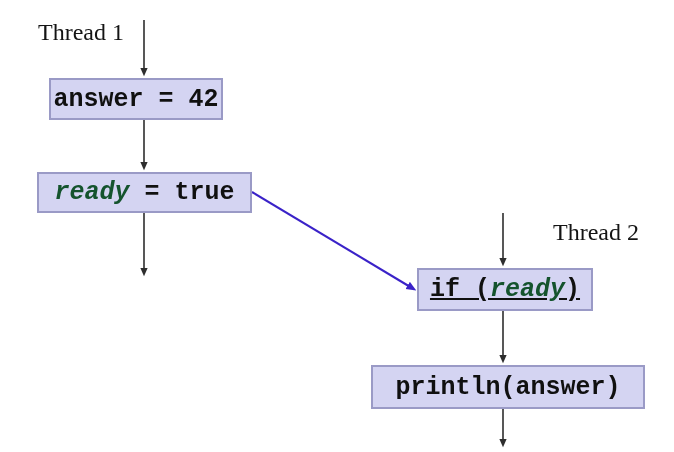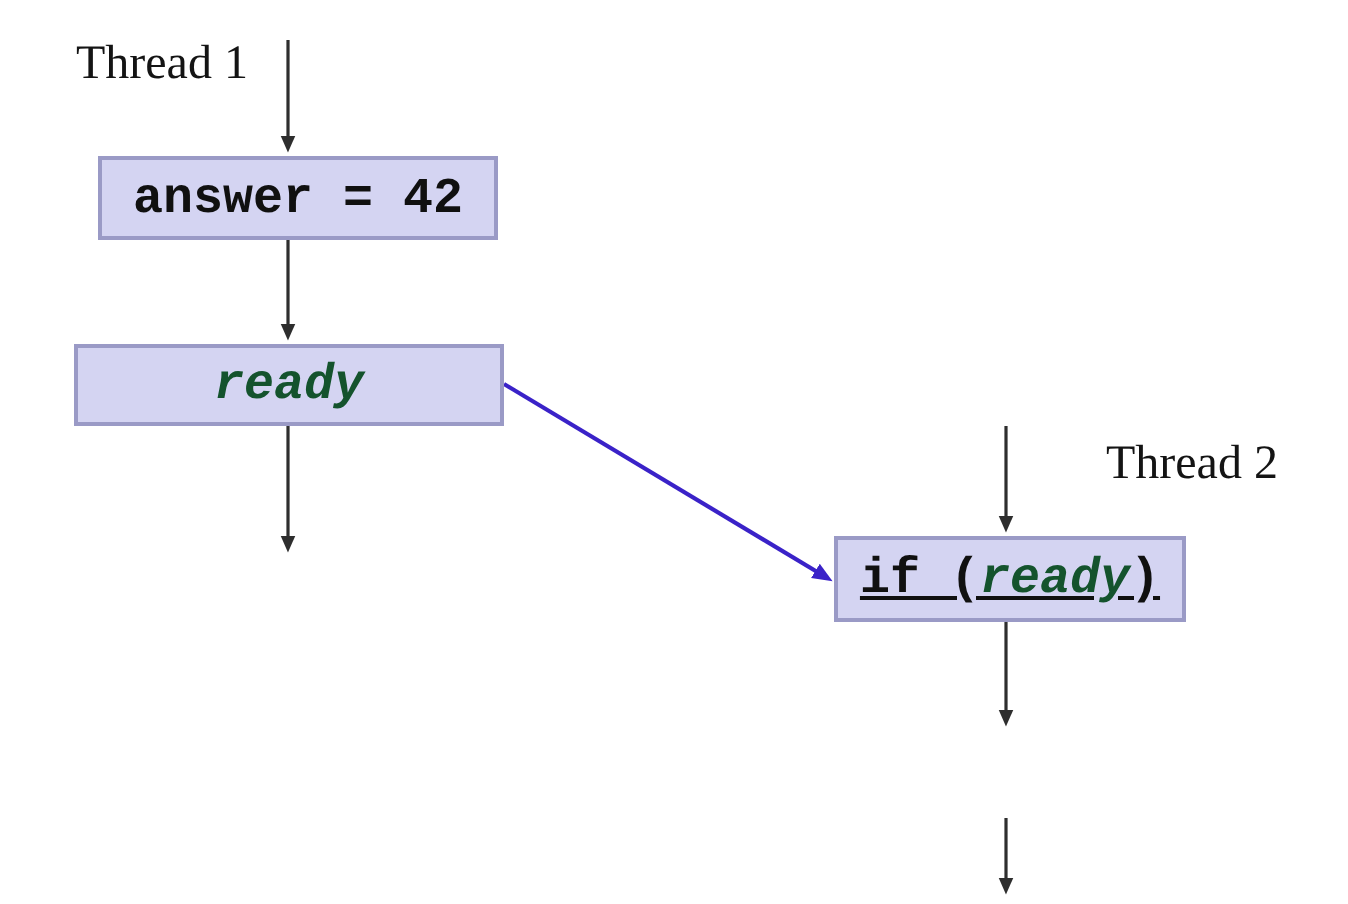--- a/index.html
+++ b/index.html
@@ -57,21 +57,21 @@
     position: absolute;
     font-family: "Liberation Serif", "DejaVu Serif", serif;
     font-size: 24px;
     color: #141414;
     white-space: nowrap;
     line-height: 1;
     margin-left: 16px;
   }
 
   
-  #node-assign  { left: 49px;  top: 78px;  width: 200px; height: 42px; font-size: 25px; }
+  #node-assign  { left: 49px;  top: 78px;  width: 174px; height: 42px; font-size: 25px; }
   #node-flag    { left: 37px;  top: 172px; width: 215px; height: 41px; font-size: 25px; }
   #node-if      { left: 417px; top: 268px; width: 176px; height: 43px; font-size: 25px; text-decoration: underline; }
   #node-println { left: 371px; top: 365px; width: 274px; height: 44px; font-size: 25px; }
 
   #label-thread1 { left: 22px;  top: 20px; }
   #label-thread2 { left: 537px; top: 220px; }
 </style>
 </head>
 <body>
 
@@ -118,21 +118,24 @@
 
   <div class="thread-label" id="label-thread1">Thread 1</div>
 
   <div class="thread-label" id="label-thread2">Thread 2</div>
 
   <div class="node" id="node-assign">
     <span class="code">answer = 42</span>
   </div>
 
   <div class="node" id="node-flag">
-    <span class="var-ready">ready</span>
+    <span class="var-ready">ready</span><span class="code"> = true</span>
   </div>
 
   <div class="node" id="node-if">
     <span class="code">if (</span><span class="var-ready">ready</span><span class="code">)</span>
   </div>
 
+  <div class="node" id="node-println">
+    <span class="code">println(answer)</span>
+  </div>
 
 </div>
 
 </body></html>

